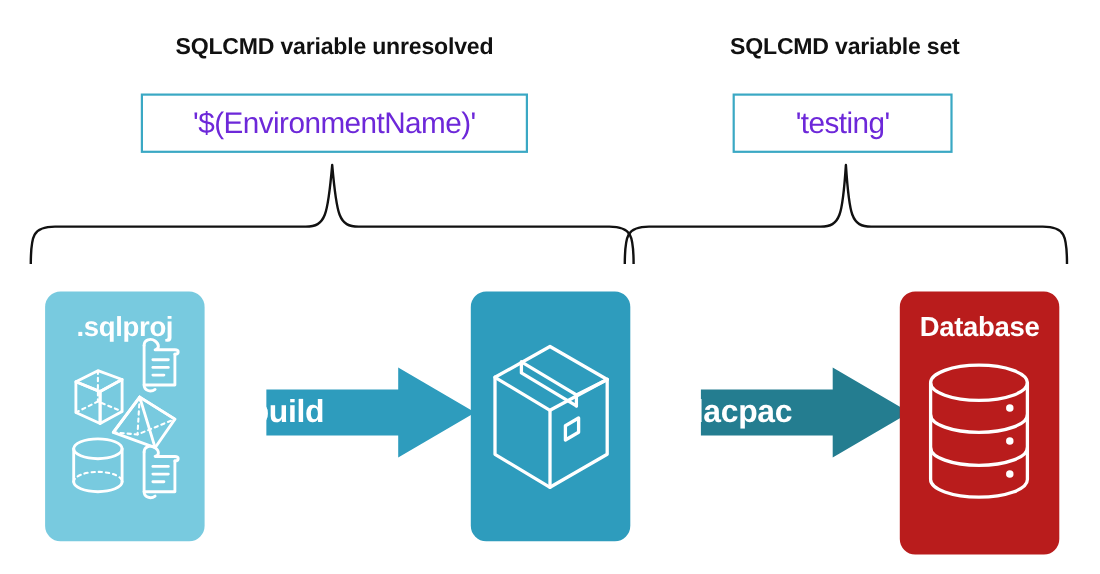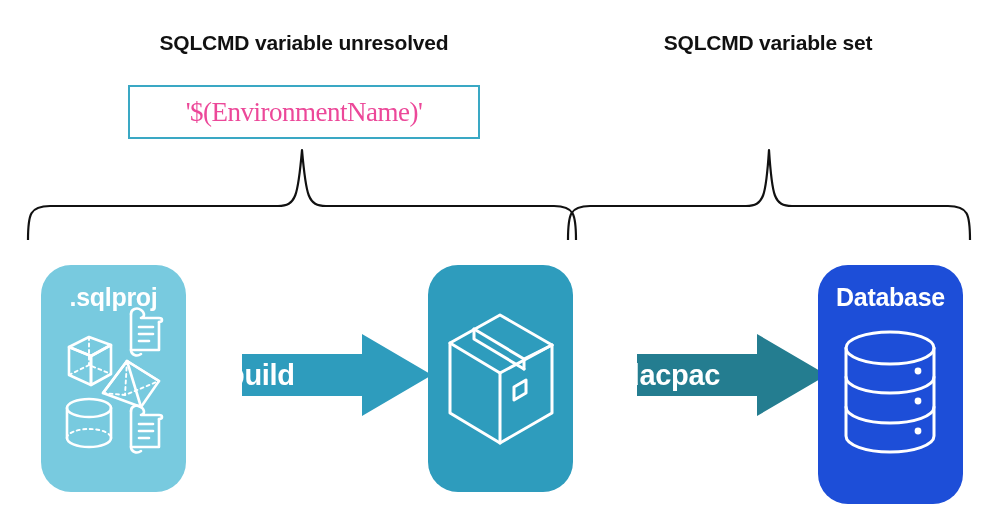--- a/index.html
+++ b/index.html
@@ -34,40 +34,40 @@
 
   
   .value-box {
     position: absolute;
     border: 2px solid #3aa8c4;
     background: #ffffff;
     box-sizing: border-box;
     display: flex;
     align-items: center;
     justify-content: center;
-    font-family: Liberation Serif, serif;
+    font-family: Liberation Sans, sans-serif;
     font-size: 27px;
-    color: #ec4899;
+    color: #6d28d9;
     letter-spacing: -0.5px;
   }
   #value-box-left  { left: 128px; top: 85px; width: 352px; height: 54px; }
   #value-box-right { left: 666px; top: 85px; width: 200px; height: 54px; }
 
   
   .brace-svg {
     position: absolute;
     top: 148px;
   }
   #brace-left  { left: 26px;  }
   #brace-right { left: 566px; }
 
   
   .stage {
     position: absolute;
-    border-radius: 30px;
+    border-radius: 14px;
     box-sizing: border-box;
   }
   .stage-label {
     position: absolute;
     left: 0;
     right: 0;
     text-align: center;
     color: #ffffff;
     font-family: "Liberation Sans", sans-serif;
     font-weight: bold;
@@ -79,21 +79,21 @@
     background: #78cadf;
   }
   #stage-sqlproj .stage-label { top: 18px; }
   #stage-dacpac {
     left: 428px; top: 265px; width: 145px; height: 227px;
     background: #2e9cbd;
   }
   #stage-dacpac .stage-label { top: 18px; }
   #stage-database {
     left: 818px; top: 265px; width: 145px; height: 239px;
-    background: #1d4ed8;
+    background: #b91c1c;
   }
   #stage-database .stage-label { top: 18px; }
 
   .stage-art {
     position: absolute;
     left: 0; top: 0; width: 100%; height: 100%;
     pointer-events: none;
   }
 
   
@@ -119,20 +119,21 @@
 <body>
 
 <div id="canvas">
 
   <div class="heading" id="heading-right">SQLCMD variable set</div>
 
   <div class="heading" id="heading-left">SQLCMD variable unresolved</div>
 
   <div class="value-box" id="value-box-left">'$(EnvironmentName)'</div>
 
+  <div class="value-box" id="value-box-right">'testing'</div>
 
   <svg class="brace-svg" id="brace-left" width="552" height="92" viewBox="0 0 552 92">
     <path d="M 2 92
              C 2 66, 4 58, 24 58
              L 252 58
              C 270 58, 272 48, 276 2
              C 280 48, 282 58, 300 58
              L 528 58
              C 548 58, 550 66, 550 92" fill="none" stroke="#111111" stroke-width="2.2" stroke-linecap="round" stroke-linejoin="round"></path>
   </svg>

